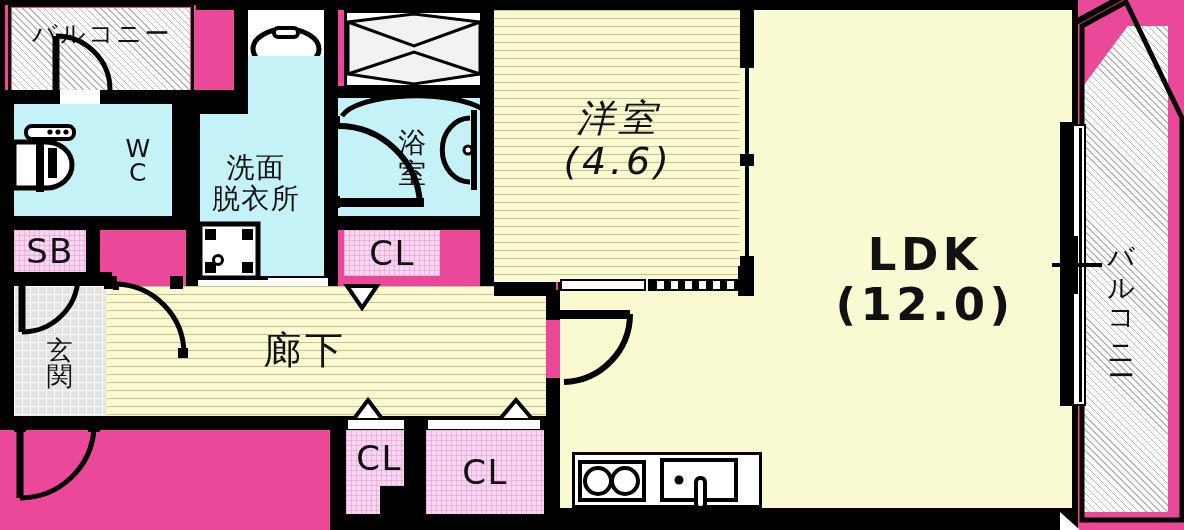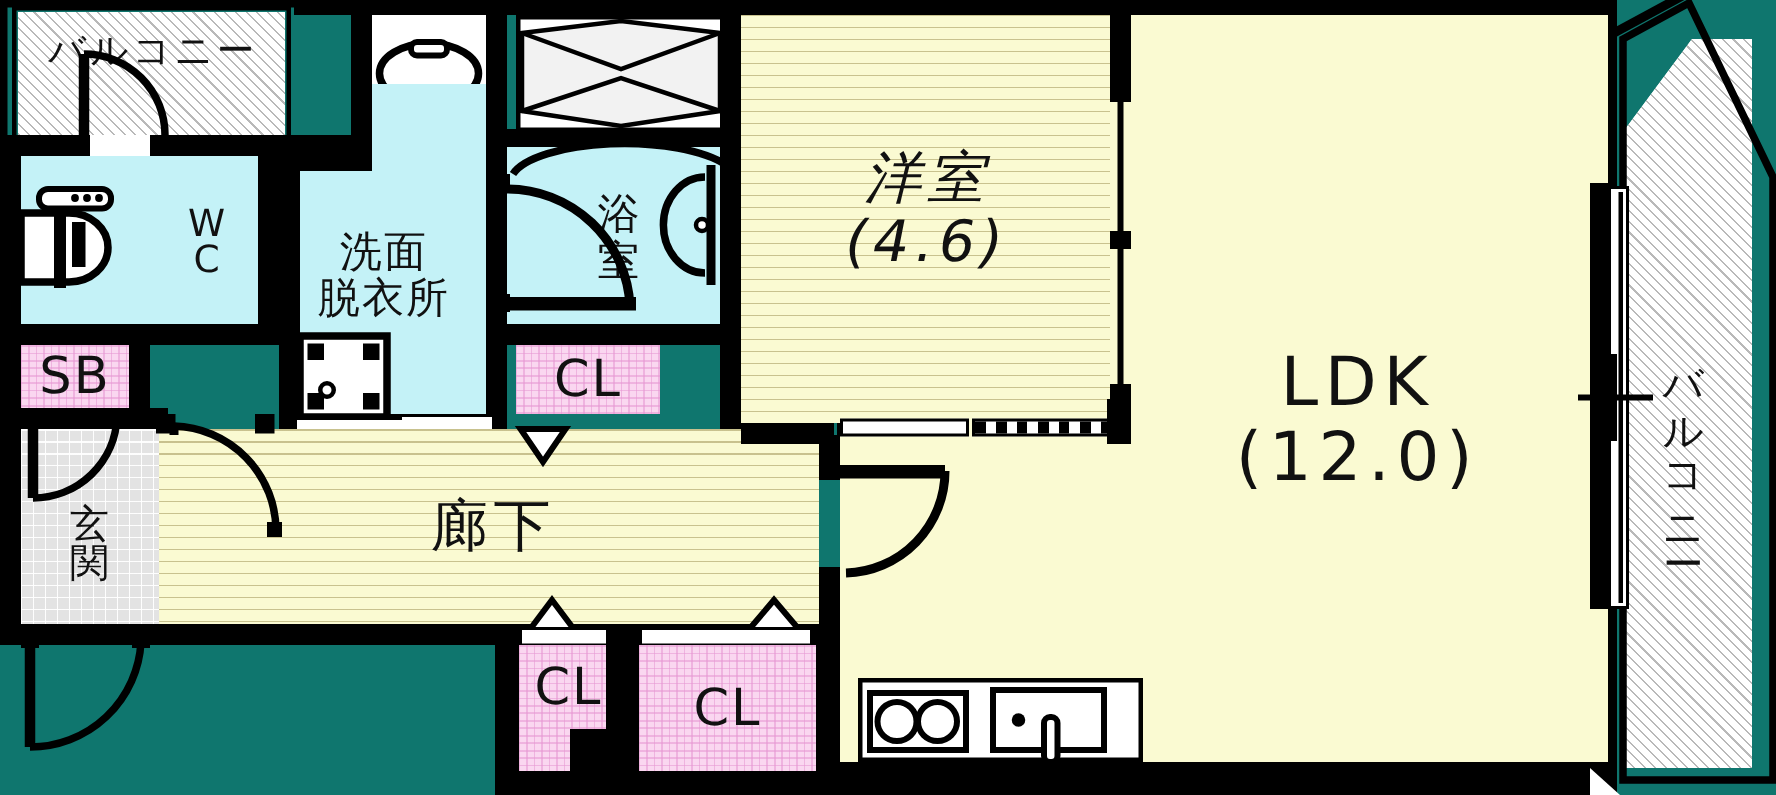--- a/index.html
+++ b/index.html
@@ -1,17 +1,17 @@
 <!DOCTYPE html>
 <html><head>
 <meta charset="utf-8">
 <style>
   html,body{margin:0;padding:0;background:#ffffff;}
   body{font-family:"Liberation Sans","DejaVu Sans",sans-serif;}
-  #plan{position:relative;width:1184px;height:530px;background:#0f766e;overflow:hidden;}
+  #plan{position:relative;width:1184px;height:530px;background:#ec4899;overflow:hidden;}
   .abs{position:absolute;box-sizing:border-box;}
 
   
   .f-tatami{background:#fafad2;}
   .f-wood{background:#fafad2;
     background-image:repeating-linear-gradient(to bottom,
       rgba(140,125,60,.45) 0px, rgba(140,125,60,.45) 1px,
       rgba(0,0,0,0) 1px, rgba(0,0,0,0) 8px);}
   .f-water{background:#c4f2f7;}
   .f-pink{background:#fad7f0;
@@ -170,21 +170,21 @@
   <div class="abs wall" style="left:338px;top:86px;width:150px;height:12px;"></div>
   <div class="abs wall" style="left:480px;top:0px;width:14px;height:290px;"></div>
   <div class="abs wall" style="left:338px;top:216px;width:150px;height:14px;"></div>
   <div class="abs wall" style="left:196px;top:0px;width:300px;height:10px;"></div>
 
   <div class="abs f-pink" style="left:344px;top:230px;width:96px;height:46px;"></div>
   <div class="abs lbl lbl-cl" style="left:344px;top:232px;width:96px;height:42px;">CL</div>
   <div class="abs f-white" style="left:268px;top:278px;width:60px;height:9px;"></div>
 
   <div class="abs f-wood" style="left:106px;top:286px;width:440px;height:130px;"></div>
-  <div class="abs lbl lbl-room" style="left:264px;top:322px;width:130px;height:56px;">廊下</div>
+  <div class="abs lbl lbl-room" style="left:240px;top:322px;width:130px;height:56px;">廊下</div>
 
   <svg class="abs" style="left:110px;top:282px;width:78px;height:78px;" viewBox="0 0 78 78">
      <path d="M6 2 L6 8" stroke="#000" stroke-width="6" fill="none"></path>
      <path d="M6 2 A70 70 0 0 1 74 72" fill="none" stroke="#000" stroke-width="5"></path>
      <rect x="68" y="66" width="10" height="10" fill="#000"></rect>
   </svg>
   <div class="abs f-black" style="left:104px;top:276px;width:13px;height:13px;"></div>
   <div class="abs f-black" style="left:170px;top:276px;width:13px;height:13px;"></div>
 
   <svg class="abs" style="left:344px;top:284px;width:36px;height:26px;" viewBox="0 0 36 26">
@@ -256,21 +256,21 @@
   <div class="abs f-white" style="left:560px;top:279px;width:86px;height:12px;border:2px solid #000;"></div>
   <div class="abs" style="left:648px;top:279px;width:94px;height:12px;background:#fff;border:2px solid #000;
               background-image:repeating-linear-gradient(to right,#000 0 7px,#fff 7px 14px);"></div>
   <div class="abs f-black" style="left:738px;top:266px;width:16px;height:30px;"></div>
 
   <svg class="abs" style="left:556px;top:308px;width:84px;height:80px;" viewBox="0 0 84 80">
      <rect x="0" y="2" width="74" height="9" fill="#000"></rect>
      <path d="M74 6 A68 68 0 0 1 8 74" fill="none" stroke="#000" stroke-width="6"></path>
   </svg>
 
-  <div class="abs lbl lbl-ldk" style="left:790px;top:210px;width:230px;height:140px;">LDK
+  <div class="abs lbl lbl-ldk" style="left:810px;top:210px;width:230px;height:140px;font-weight:bold;">LDK
 (12.0)</div>
 
   <div class="abs f-white" style="left:572px;top:452px;width:190px;height:56px;border:3px solid #000;"></div>
   <svg class="abs" style="left:578px;top:460px;width:68px;height:42px;" viewBox="0 0 68 42">
      <rect x="2" y="2" width="64" height="38" fill="#fff" stroke="#000" stroke-width="4"></rect>
      <circle cx="20" cy="21" r="13" fill="#fff" stroke="#000" stroke-width="4"></circle>
      <circle cx="47" cy="21" r="13" fill="#fff" stroke="#000" stroke-width="4"></circle>
   </svg>
   <svg class="abs" style="left:660px;top:458px;width:90px;height:52px;" viewBox="0 0 90 52">
      <rect x="2" y="2" width="74" height="40" fill="#fff" stroke="#000" stroke-width="4"></rect>

